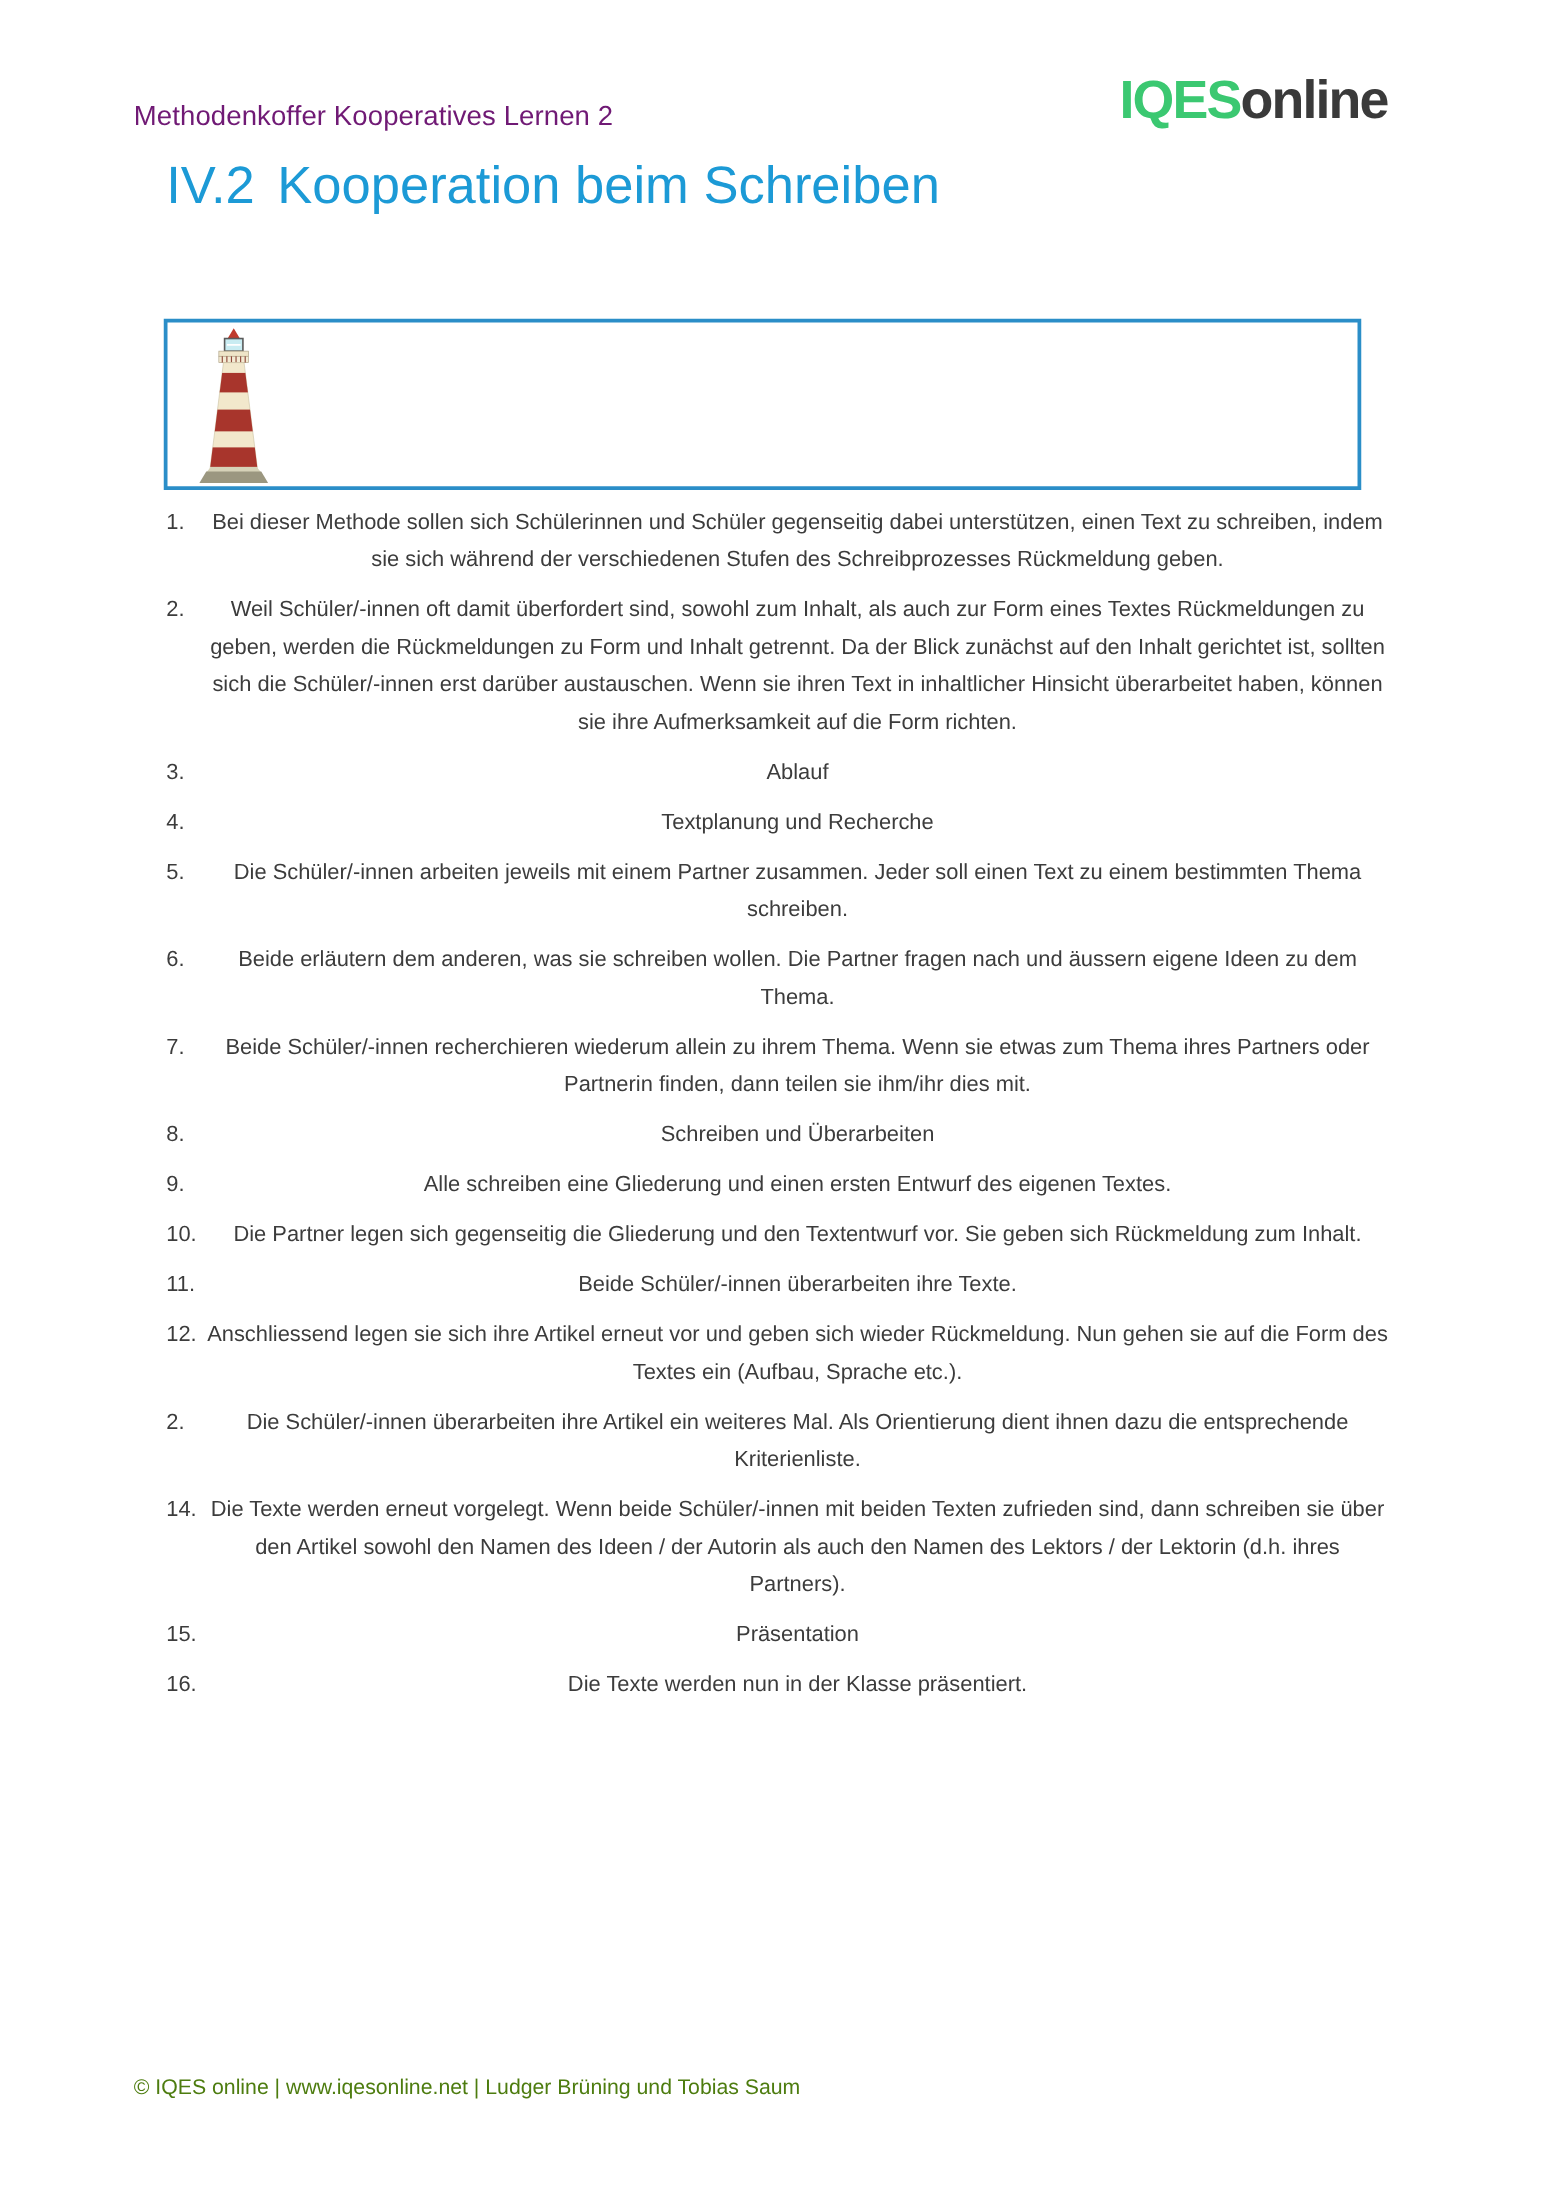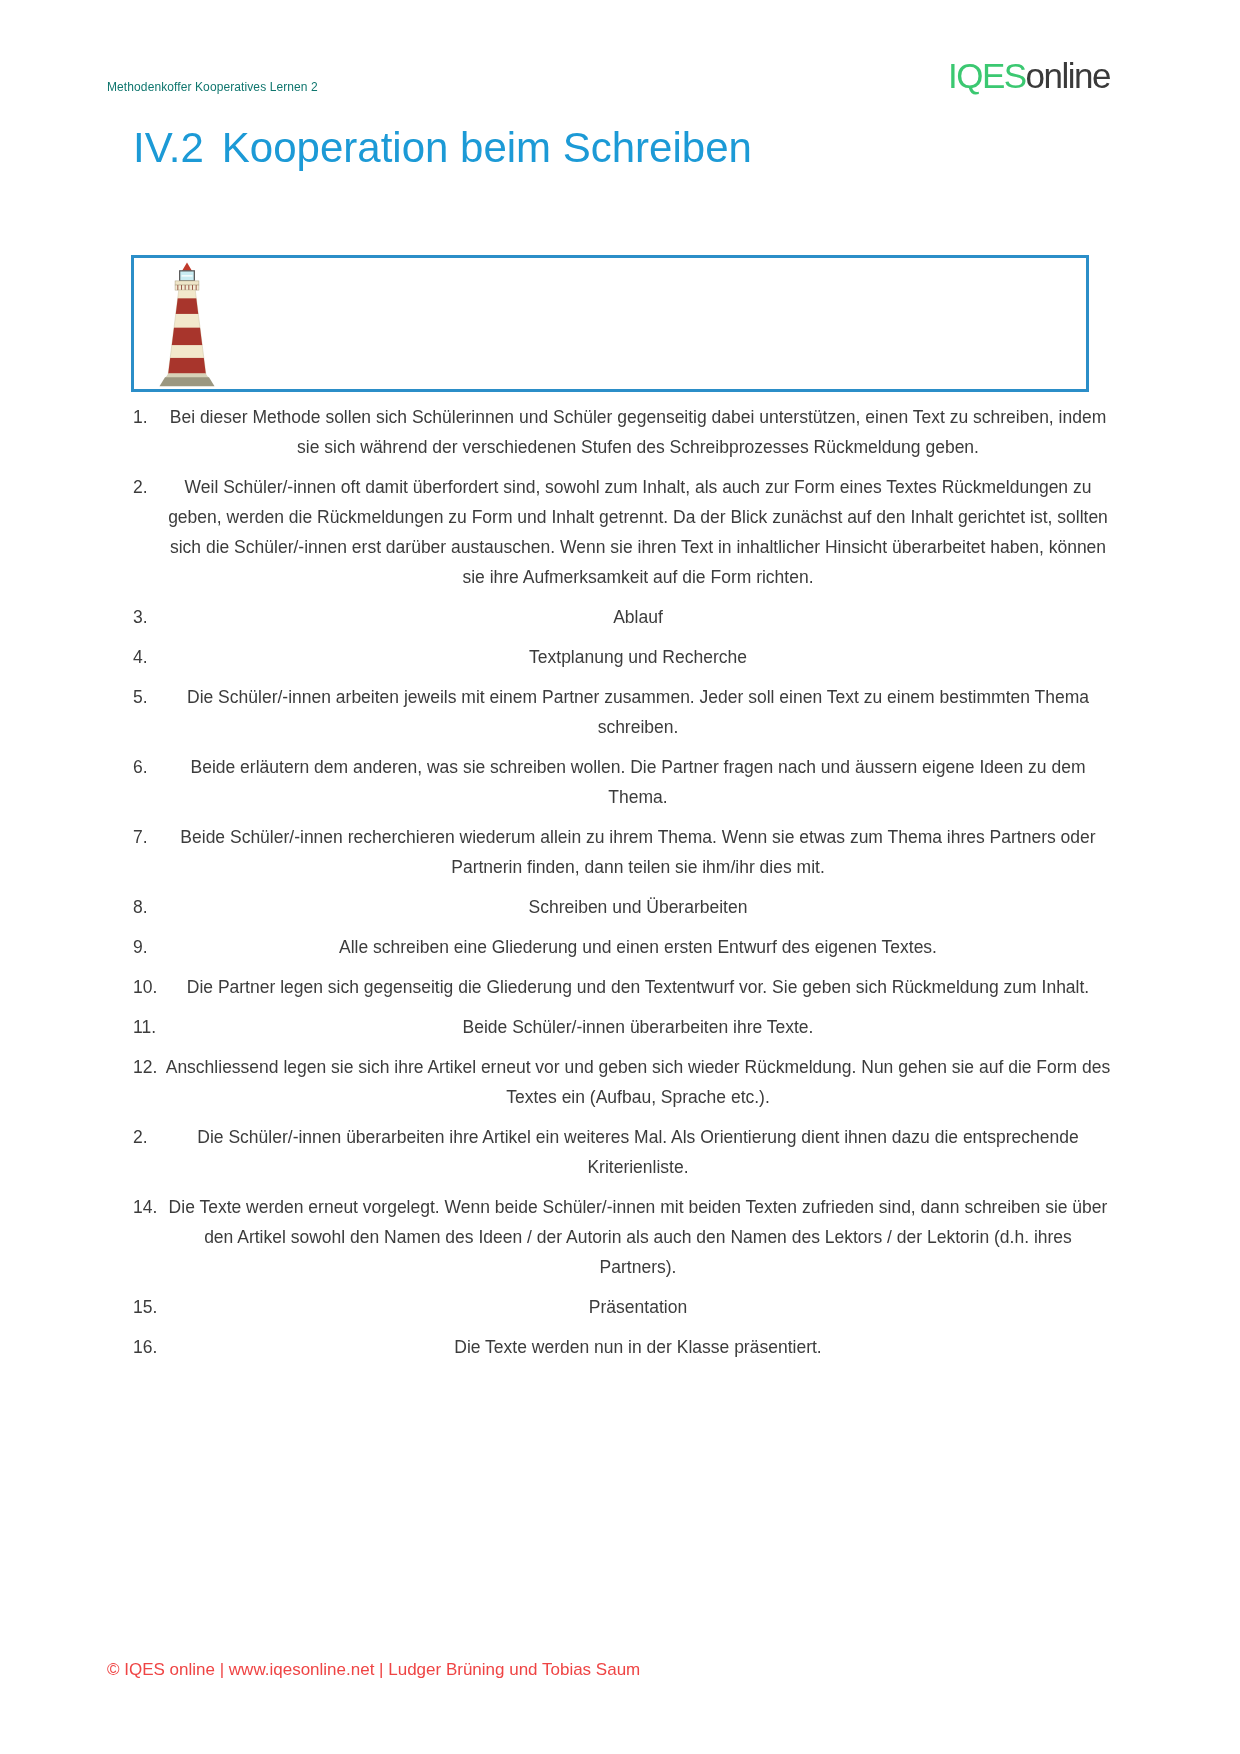--- a/index.html
+++ b/index.html
@@ -8,32 +8,32 @@
     width: 1240px;
     height: 1754px;
     background: #ffffff;
     font-family: "Liberation Sans", sans-serif;
     overflow: hidden;
   }
   .header-left {
     position: absolute;
     left: 107px;
     top: 80px;
-    font-size: 12px;
-    color: #0f766e;
+    font-size: 22px;
+    color: #701a75;
     letter-spacing: 0.1px;
     text-align: center;
   }
   .logo {
     position: absolute;
     right: 130px;
     top: 56px;
-    font-size: 35px;
+    font-size: 43px;
     letter-spacing: -1.5px;
-    font-weight: 400;
+    font-weight: 700;
     white-space: nowrap;
   }
   .logo-green { color: #3bc871; }
   .logo-dark  { color: #3a3a3a; }
   .title {
     position: absolute;
     left: 133px;
     top: 124px;
     font-size: 42px;
     font-weight: 400;
@@ -83,21 +83,21 @@
     line-height: 30px;
     color: #3c3c3c;
   }
   .item-num { flex: 0 0 32px; width: 32px; }
   .item-txt { flex: 1; hyphens: manual; text-align: center; }
   .footer {
     position: absolute;
     left: 107px;
     top: 1660px;
     font-size: 17px;
-    color: #ef4444;
+    color: #4d7c0f;
   }
 </style>
 </head>
 <body>
 
 <div class="page">
 
   <div class="header-left">Methodenkoffer Kooperatives Lernen 2</div>
 
   <div class="logo">

